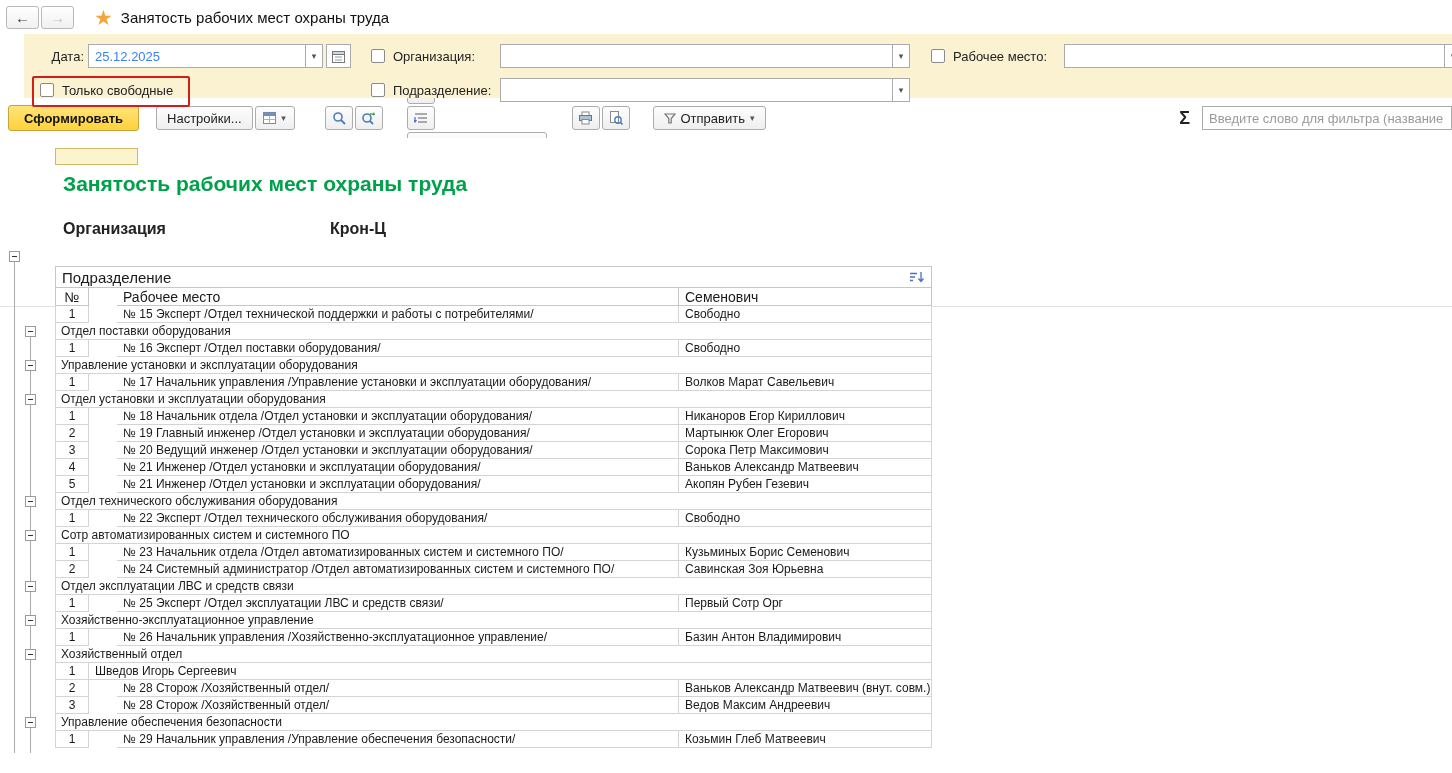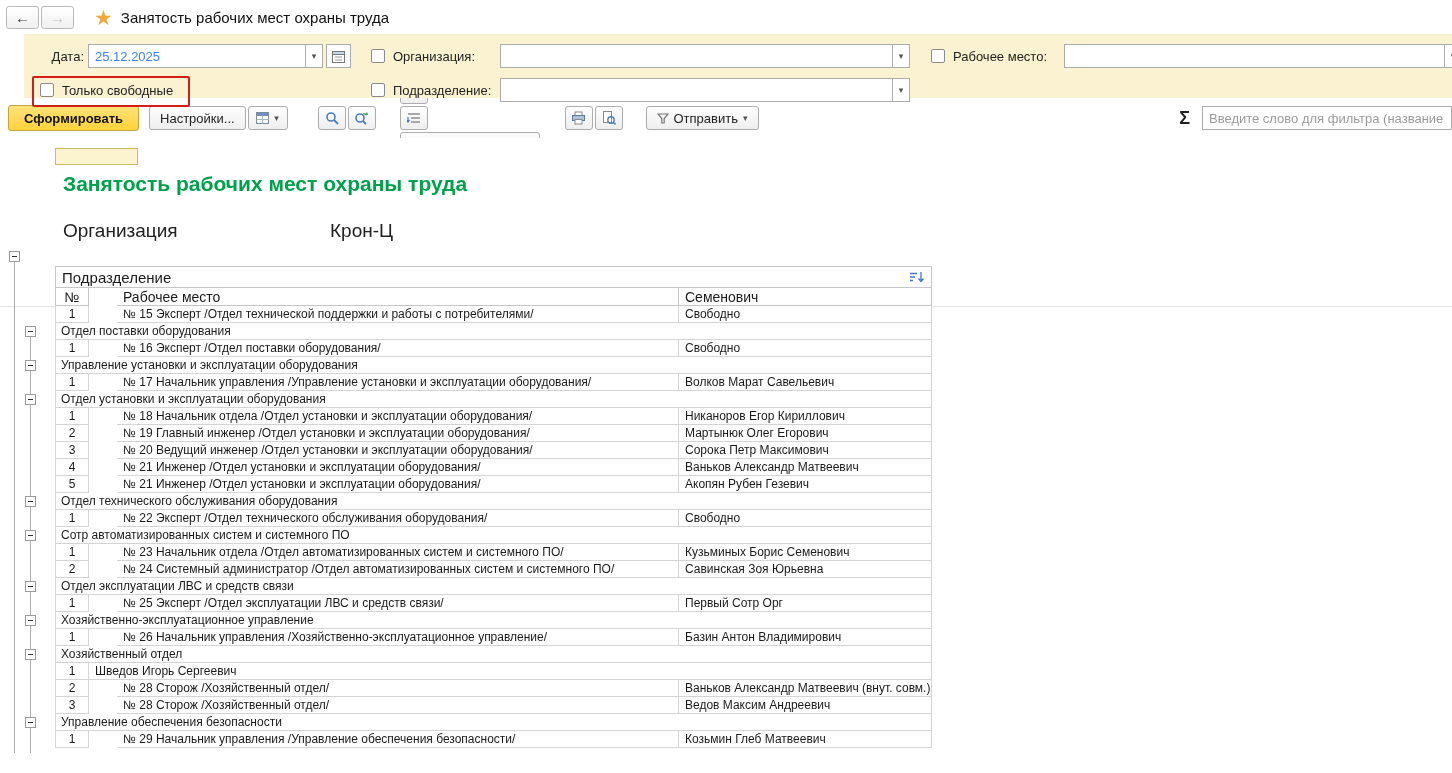--- a/index.html
+++ b/index.html
@@ -46,21 +46,21 @@
     font:13px "Liberation Sans",sans-serif; color:#1a1a1a; outline:none; }
   .filter-input::placeholder { color:#9a9a9a; }
 
   
   .report-area { position:relative; height:615px; background:#fff; overflow:hidden; }
   .frozen-line { position:absolute; left:0; right:0; top:168px; border-top:1px solid #E2E2E2; z-index:0; }
   .corner-cell { position:absolute; left:55px; top:10px; width:83px; height:17px;
     background:#FCF4CF; border:1px solid #CDBB6A; z-index:1; }
   .report-title { position:absolute; left:63px; top:34px; font-size:21px; font-weight:bold;
     color:var(--title-green,#00A14B); }
-  .org-line { position:absolute; left:63px; top:82px; font-size:19px; font-weight:normal; color:#222; }
+  .org-line { position:absolute; left:63px; top:82px; font-size:16px; font-weight:bold; color:#222; }
   .org-line .org-label { display:inline-block; width:267px; }
 
   .tree-line { position:absolute; width:1px; background:#ACACAC; bottom:0; z-index:1; }
   .tl1 { left:14px; top:119px; }
   .tl2 { left:30px; top:188px; }
   .tree-box { position:absolute; width:11px; height:11px; border:1px solid #9A9A9A; background:#fff;
     display:flex; align-items:center; justify-content:center; z-index:2; cursor:pointer; }
   .minus { width:5px; height:1px; background:#333; }
 
   .rtable { position:absolute; left:55px; top:128px; width:877px; background:#fff; z-index:1; }
@@ -139,21 +139,21 @@
         <span>▾</span>
       </div>
   </div>
 </div>
 
 <div class="toolbar">
   <div class="btn-generate">
       <span>Сформировать</span>
     </div>
 
-  <div class="btn-group" style="margin-left:10px;">
+  <div class="btn-group" style="margin-left:17px;">
     <div class="btn">
         <span>Настройки...</span>
       </div>
     <div class="btn icon-btn" style="width:40px;">
       <svg width="13" height="12">
         <rect x="0.5" y="0.5" width="12" height="11" fill="#fff" stroke="#7a8aa0"></rect>
         <rect x="0.5" y="0.5" width="12" height="3" fill="#6E8FC9" stroke="#7a8aa0"></rect>
         <line x1="6.5" y1="3.5" x2="6.5" y2="11.5" stroke="#9bb"></line>
         <line x1="0.5" y1="7.5" x2="12.5" y2="7.5" stroke="#9bb"></line>
       </svg>

